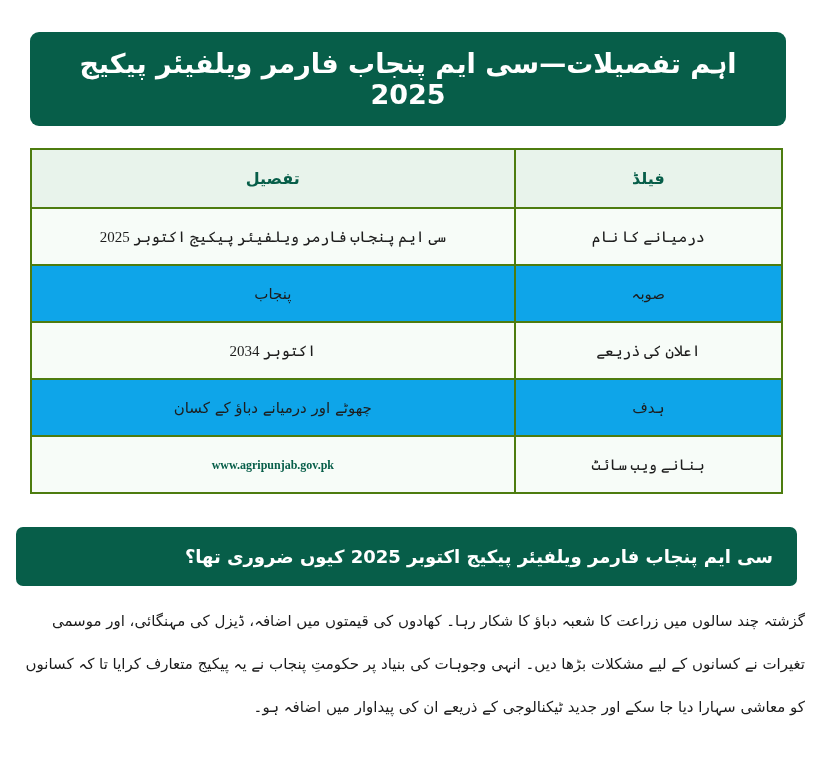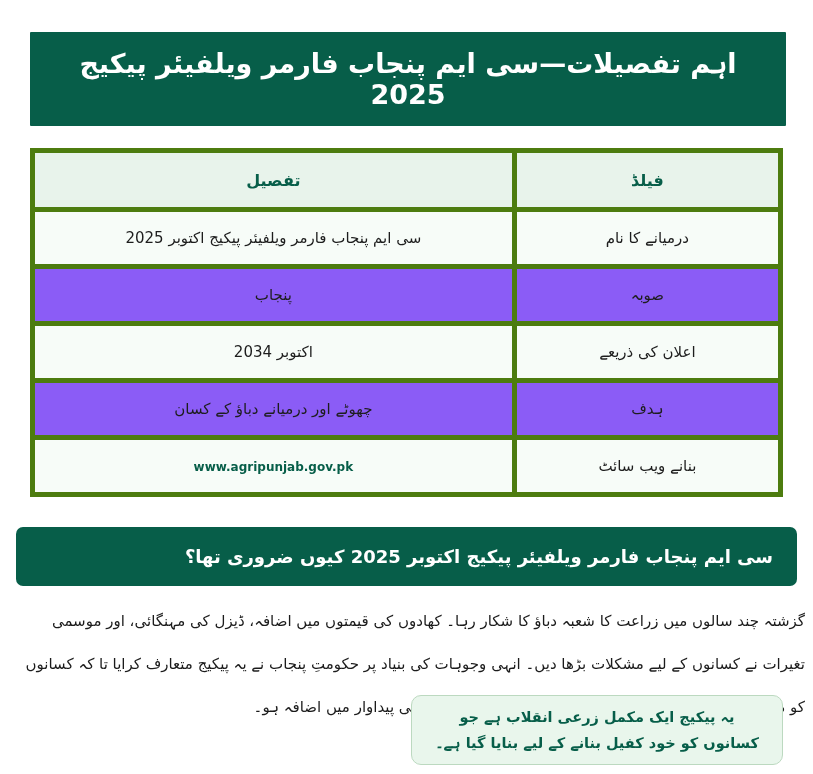--- a/index.html
+++ b/index.html
@@ -20,21 +20,21 @@
   }
 
   
   .title-banner {
     position: absolute;
     top: 32px;
     right: 27px;
     width: 756px;
     height: 94px;
     background: #075e49;
-    border-radius: 1px;
+    border-radius: 9px;
     display: flex;
     align-items: center;
     justify-content: center;
   }
   .title-banner h1 {
     color: #ffffff;
     font-size: 27px;
     font-weight: bold;
     text-align: center;
     padding: 0 16px;
@@ -45,34 +45,34 @@
     position: absolute;
     top: 148px;
     right: 30px;
     width: 753px;
     border-collapse: collapse;
     border: 1.5px solid #b9d3bc;
     font-size: 15px;
     color: #1d1d1d;
   }
   .details-table th, .details-table td {
-    border: 5px solid #4d7c0f;
+    border: 2px solid #4d7c0f;
     text-align: center;
     vertical-align: middle;
     padding: 6px 10px;
   }
   .details-table th {
     height: 59px;
     background: #e8f3eb;
     color: #075e49;
     font-weight: bold;
     font-size: 16px;
   }
-  .details-table td { height: 57px; background: #8b5cf6; }
-  .details-table tr.tint td { background: #f7fcf8; }
+  .details-table td { height: 57px; background: #0ea5e9; }
+  .details-table tr.tint td { background: #f7fcf8; font-family: Liberation Serif, serif; }
   .col-field  { width: 35.6%; }
   .col-detail { width: 64.4%; }
   .website-link {
     color: #075e49;
     font-weight: bold;
     text-decoration: none;
     direction: ltr;
     unicode-bidi: embed;
     font-size: 12px;
   }
@@ -171,17 +171,14 @@
         </tr>
       </tbody>
   </table>
 
   <div class="section-banner">
     <h2>سی ایم پنجاب فارمر ویلفیئر پیکیج اکتوبر 2025 کیوں ضروری تھا؟</h2>
   </div>
 
   <p class="body-text">گزشتہ چند سالوں میں زراعت کا شعبہ دباؤ کا شکار رہا۔ کھادوں کی قیمتوں میں اضافہ، ڈیزل کی مہنگائی، اور موسمی تغیرات نے کسانوں کے لیے مشکلات بڑھا دیں۔ انہی وجوہات کی بنیاد پر حکومتِ پنجاب نے یہ پیکیج متعارف کرایا تا کہ کسانوں کو معاشی سہارا دیا جا سکے اور جدید ٹیکنالوجی کے ذریعے ان کی پیداوار میں اضافہ ہو۔</p>
 
-  <div class="note-box">
-    <span>یہ پیکیج ایک مکمل زرعی انقلاب ہے جو کسانوں کو خود کفیل بنانے کے لیے بنایا گیا ہے۔</span>
-  </div>
 
 </div>
 
 </body></html>

